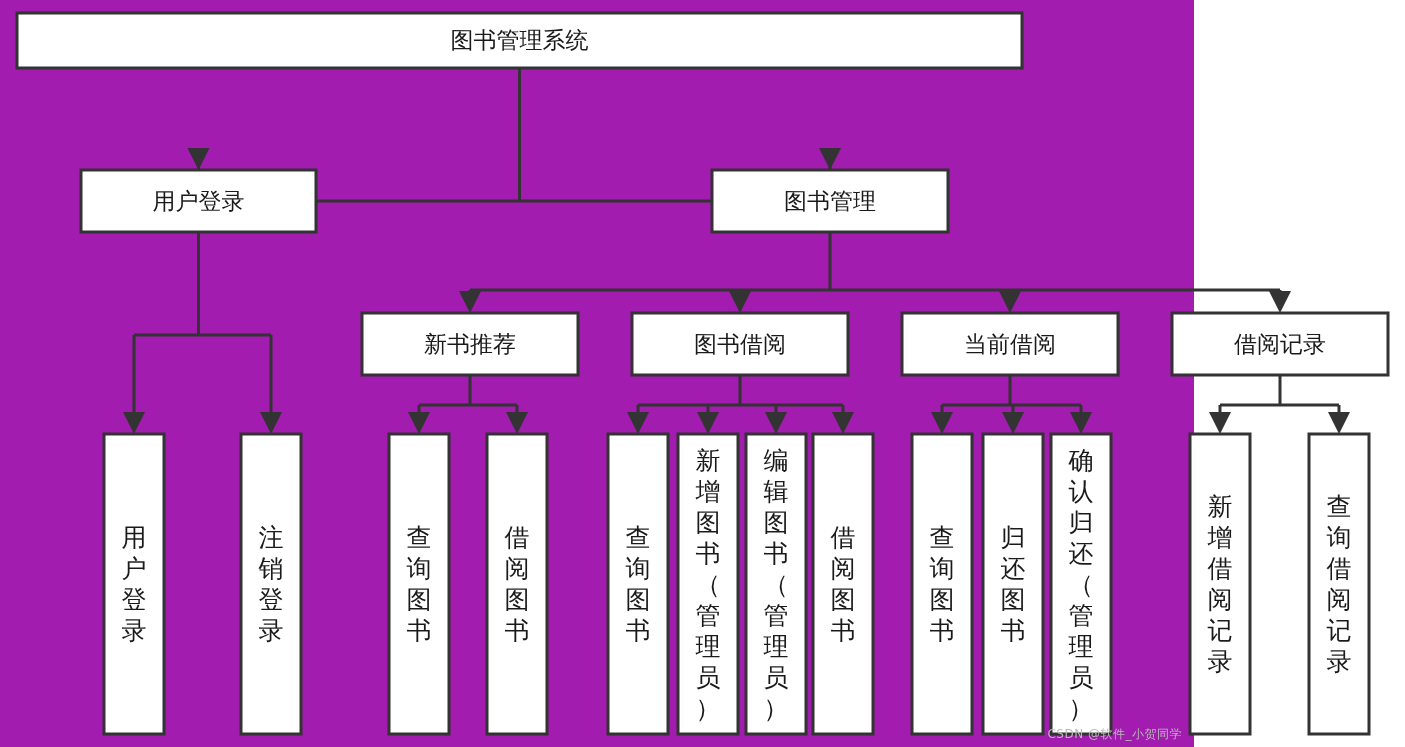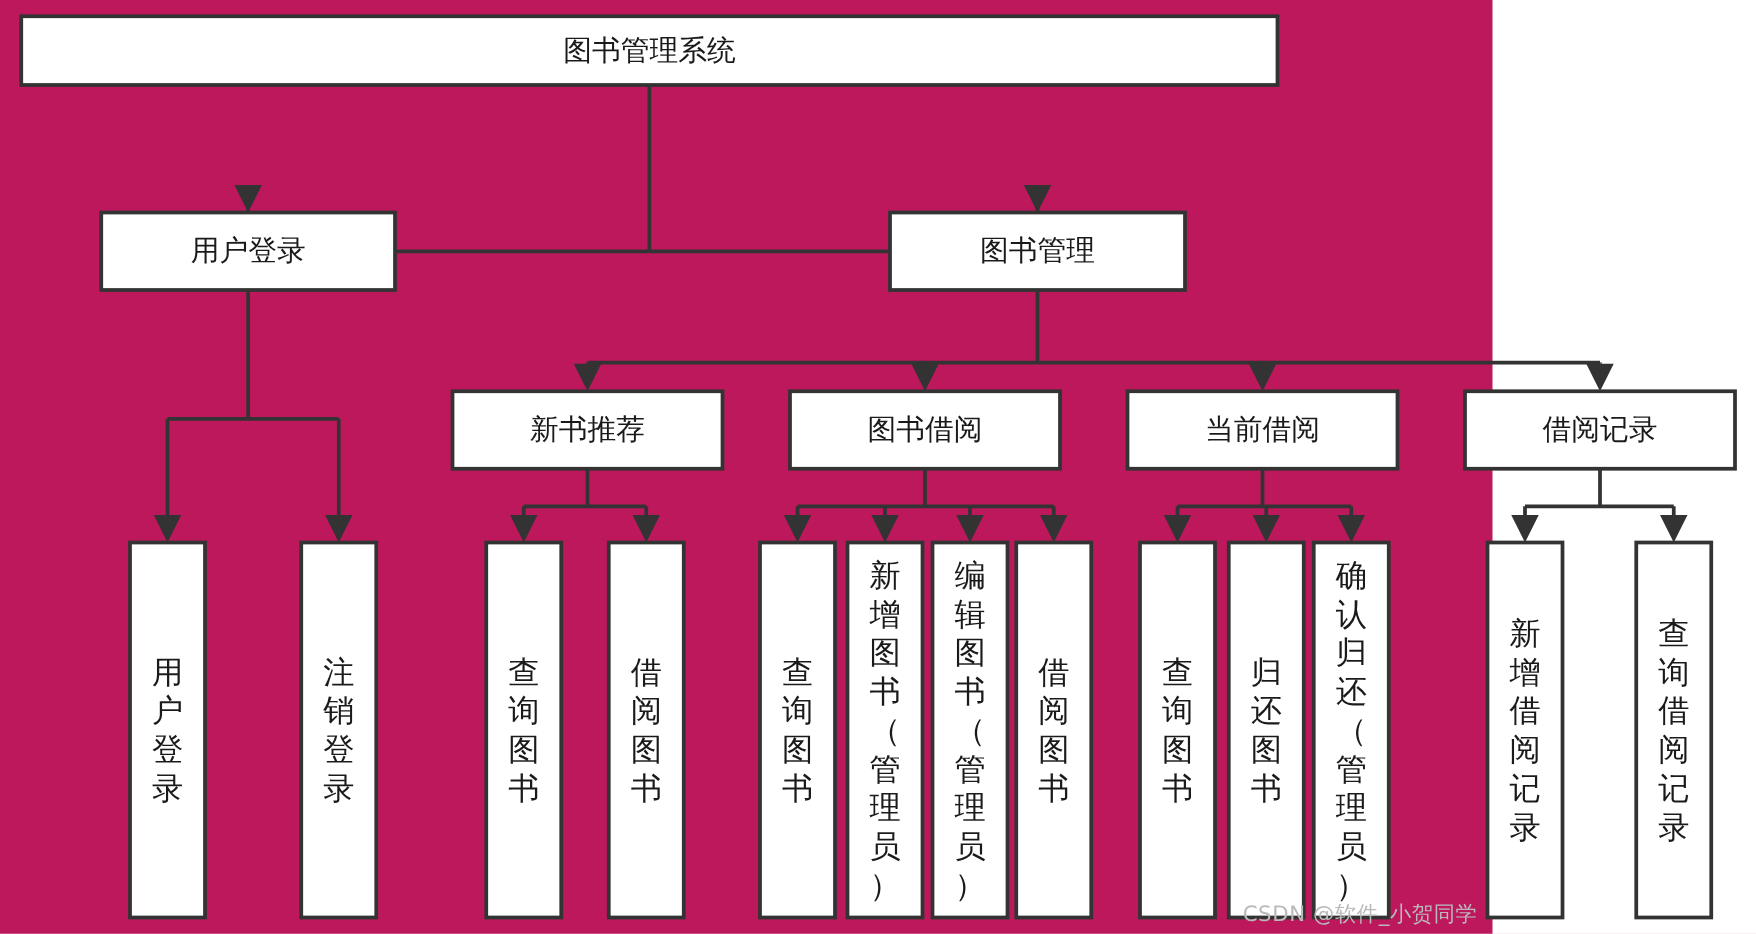--- a/index.html
+++ b/index.html
@@ -11,21 +11,21 @@
   body {
     width: 1405px;
     height: 747px;
     font-family: "DejaVu Sans", "Liberation Sans", sans-serif;
     overflow: hidden;
   }
   #diagram-root {
     position: relative;
     width: 1194px;
     height: 747px;
-    background: #be185d;
+    background: #a21caf;
   }
   svg#tree-svg {
     position: absolute;
     left: 0;
     top: 0;
     width: 1405px;
     height: 747px;
     display: block;
   }
   .node-box {
@@ -54,21 +54,21 @@
     font-family: "DejaVu Sans", "Liberation Sans", sans-serif;
     font-size: 25px;
     fill: #1a1a1a;
     text-anchor: middle;
   }
   .watermark {
     position: absolute;
     right: 12px;
     bottom: 4px;
     font-family: "DejaVu Sans", "Liberation Sans", sans-serif;
-    font-size: 17px;
+    font-size: 12px;
     color: #b9b9b9;
     letter-spacing: 0.5px;
     white-space: nowrap;
     user-select: none;
   }
 </style>
 </head>
 <body>
 
 <div id="diagram-root">

